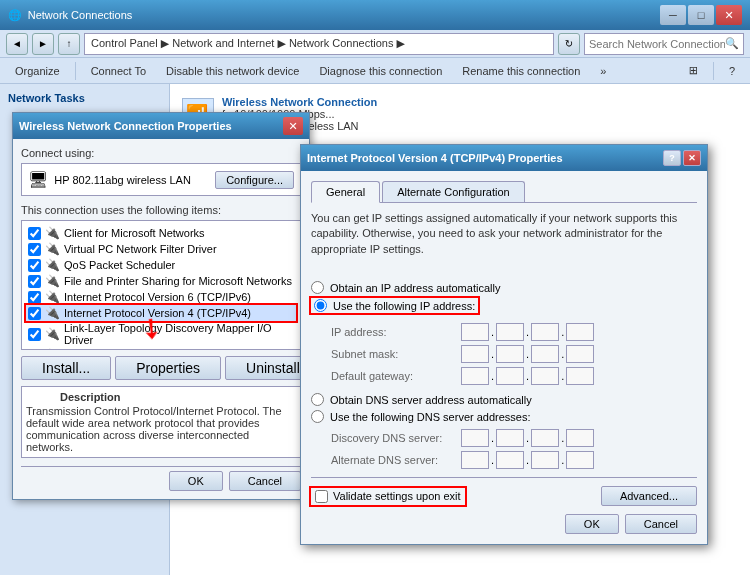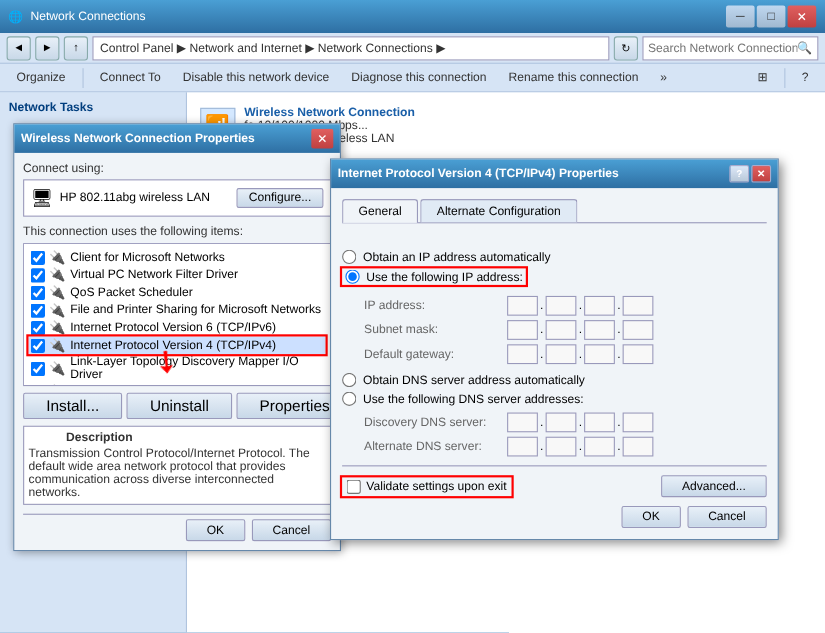--- a/index.html
+++ b/index.html
@@ -513,22 +513,22 @@
         </div>
         <div class="item-row">
           <input type="checkbox" checked="" class="item-checkbox" style="">
           <span class="item-icon">🔌</span>
           <span>Link-Layer Topology Discovery Responder</span>
         </div>
       </div>
 
       <div class="btn-row">
         <button class="small-btn">Install...</button>
+        <button class="small-btn">Properties</button>
         <button class="small-btn">Uninstall</button>
-        <button class="small-btn">Properties</button>
       </div>
 
       <div class="description-box">
         <div class="desc-title">Description</div>
         <span>Transmission Control Protocol/Internet Protocol. The default wide area network protocol that provides communication across diverse interconnected networks.</span>
       </div>
 
       <div class="dialog-bottom-btns">
         <button class="std-btn">OK</button>
         <button class="std-btn">Cancel</button>
@@ -545,20 +545,21 @@
         <div class="tcp-tb">?</div>
         <div class="tcp-tb close">✕</div>
       </div>
     </div>
     <div class="tcp-body">
       <div class="tcp-tabs">
         <div class="tcp-tab active">General</div>
         <div class="tcp-tab">Alternate Configuration</div>
       </div>
 
+      <div class="info-text">You can get IP settings assigned automatically if your network supports this capability. Otherwise, you need to ask your network administrator for the appropriate IP settings.</div>
 
       <div class="radio-section">
         <div class="radio-row">
           <input type="radio" name="ip-mode" style="">
           <span>Obtain an IP address automatically</span>
         </div>
         <div style="display:inline-flex; align-items:flex-end; gap:6px; outline:2px solid red; padding:1px 3px; margin-bottom:4px;">
           <input type="radio" name="ip-mode" checked="" style="">
           <span>Use the following IP address:</span>
         </div>

